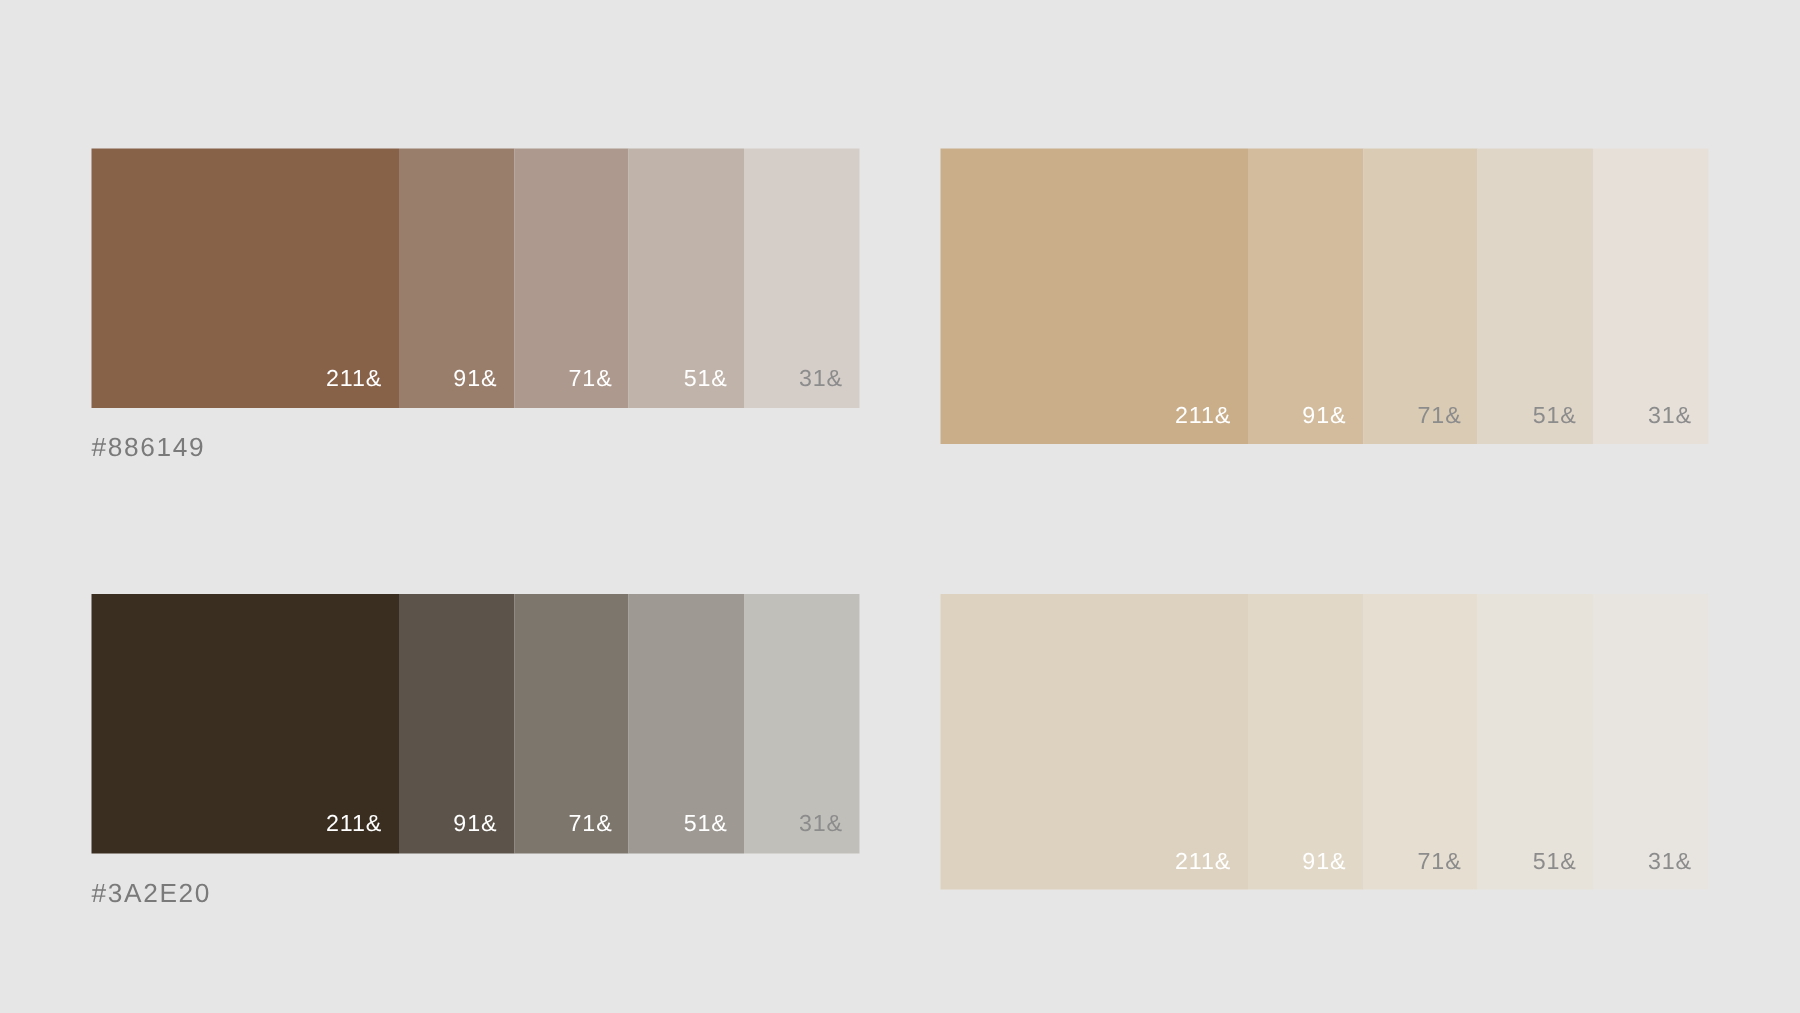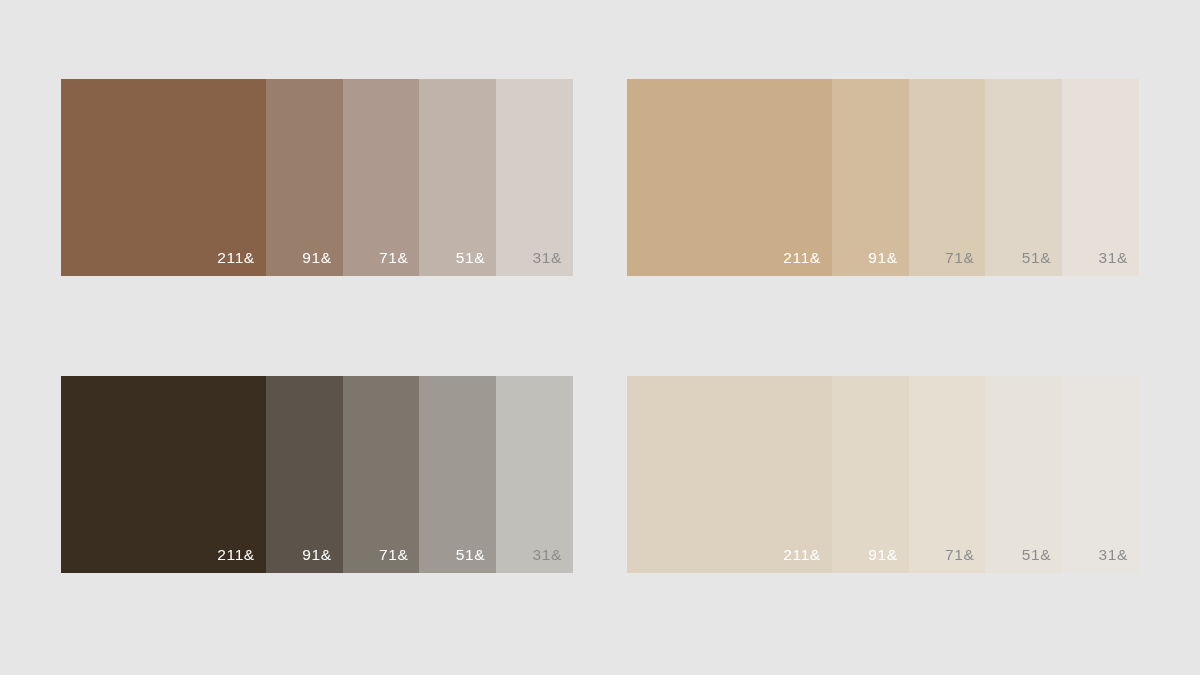--- a/index.html
+++ b/index.html
@@ -23,20 +23,21 @@
     width: 1078px;
     height: 525px;
     display: grid;
     grid-template-columns: 512px 54px 512px;
     grid-template-rows: 228px 69px 228px;
   }
 
   .palette-card {
     display: flex;
     flex-direction: column;
+    margin-top: 20px;
   }
 
   .swatch-strip {
     display: flex;
     flex-direction: row;
     width: 100%;
     height: 197px;
     align-items: stretch;
   }
 
@@ -88,20 +89,21 @@
       <div class="swatch" style="background-color: rgb(173, 153, 141); flex: 15 0 0px;">
         <span class="swatch-label" style="color: rgb(255, 255, 255);">71&amp;</span>
       </div>
       <div class="swatch" style="background-color: rgb(192, 179, 170); flex: 15 0 0px;">
         <span class="swatch-label" style="color: rgb(255, 255, 255);">51&amp;</span>
       </div>
       <div class="swatch" style="background-color: rgb(212, 205, 200); flex: 15 0 0px;">
         <span class="swatch-label" style="color: rgb(140, 140, 140);">31&amp;</span>
       </div>
     </div>
+    <div class="hex-label">#886149</div>
   </div>
 
   <div class="grid-gap"></div>
 
   <div class="palette-card">
     <div class="swatch-strip">
       <div class="swatch" style="background-color: rgb(202, 174, 138); flex: 40 0 0px;">
         <span class="swatch-label" style="color: rgb(255, 255, 255);">211&amp;</span>
       </div>
       <div class="swatch" style="background-color: rgb(210, 188, 157); flex: 15 0 0px;">
@@ -134,20 +136,21 @@
       <div class="swatch" style="background-color: rgb(125, 118, 108); flex: 15 0 0px;">
         <span class="swatch-label" style="color: rgb(255, 255, 255);">71&amp;</span>
       </div>
       <div class="swatch" style="background-color: rgb(158, 154, 147); flex: 15 0 0px;">
         <span class="swatch-label" style="color: rgb(255, 255, 255);">51&amp;</span>
       </div>
       <div class="swatch" style="background-color: rgb(193, 191, 186); flex: 15 0 0px;">
         <span class="swatch-label" style="color: rgb(140, 140, 140);">31&amp;</span>
       </div>
     </div>
+    <div class="hex-label">#3A2E20</div>
   </div>
 
   <div class="grid-gap"></div>
 
   <div class="palette-card">
     <div class="swatch-strip">
       <div class="swatch" style="background-color: rgb(221, 210, 191); flex: 40 0 0px;">
         <span class="swatch-label" style="color: rgb(255, 255, 255);">211&amp;</span>
       </div>
       <div class="swatch" style="background-color: rgb(225, 216, 199); flex: 15 0 0px;">

